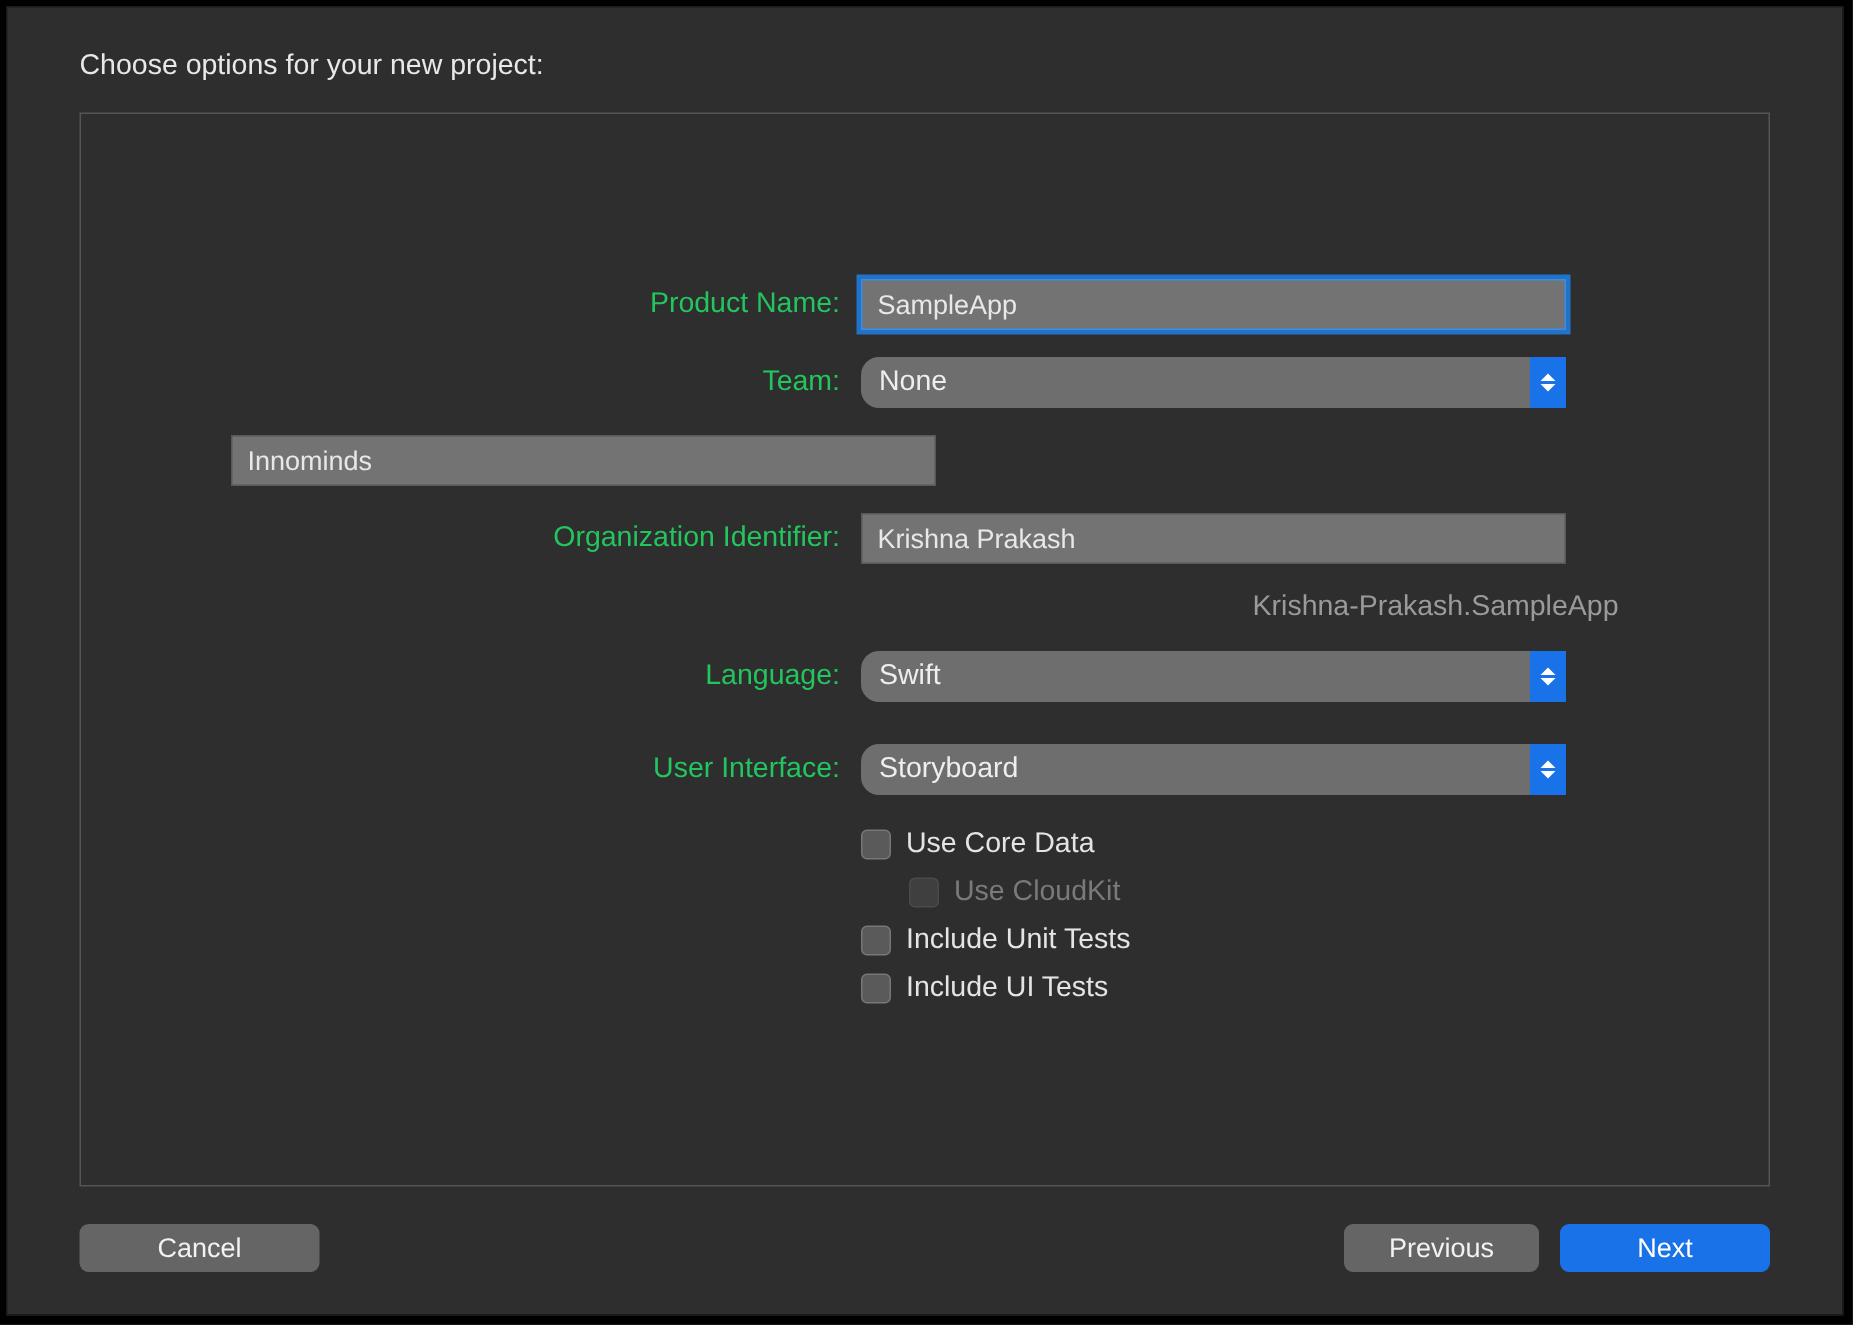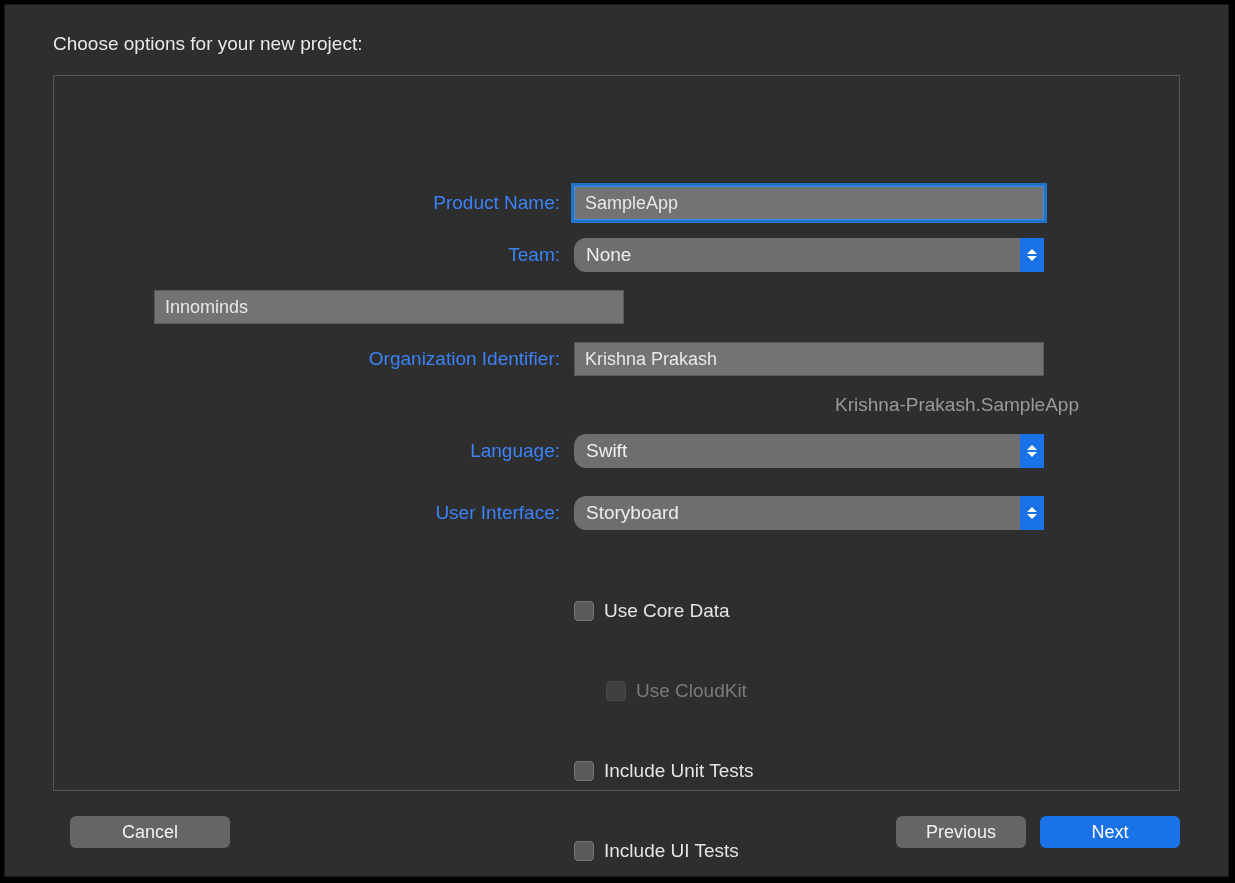--- a/index.html
+++ b/index.html
@@ -40,21 +40,21 @@
       flex-direction: column;
       gap: 18px;
       align-items: center;
     }
     .row {
       display: flex;
       align-items: center;
       width: 925px;
     }
     .label {
-      color: #3b82f6;
+      color: #22c55e;
       font-size: 19px;
       text-align: right;
       width: 420px;
       padding-right: 14px;
       flex-shrink: 0;
     }
     .field-wrap {
       flex: 1;
       position: relative;
     }
@@ -113,21 +113,20 @@
     .readonly-value {
       color: #9a9a9a;
       font-size: 19px;
       padding-left: 12px;
       text-align: right;
     }
     .checkbox-row {
       display: flex;
       align-items: center;
       gap: 10px;
-      margin-top: 48px;
     }
     .checkbox-stack {
       display: flex;
       flex-direction: column;
       gap: 10px;
     }
     .checkbox {
       width: 20px;
       height: 20px;
       background: #5a5a5a;
@@ -145,21 +144,21 @@
     }
     .cb-label.disabled {
       color: #7a7a7a;
     }
     .indent {
       margin-left: 32px;
     }
     .button-bar {
       position: absolute;
       bottom: 28px;
-      left: 65px;
+      left: 48px;
       right: 48px;
       display: flex;
       align-items: flex-start;
     }
     .btn {
       height: 32px;
       min-width: 130px;
       background: #656565;
       border: none;
       border-radius: 6px;

